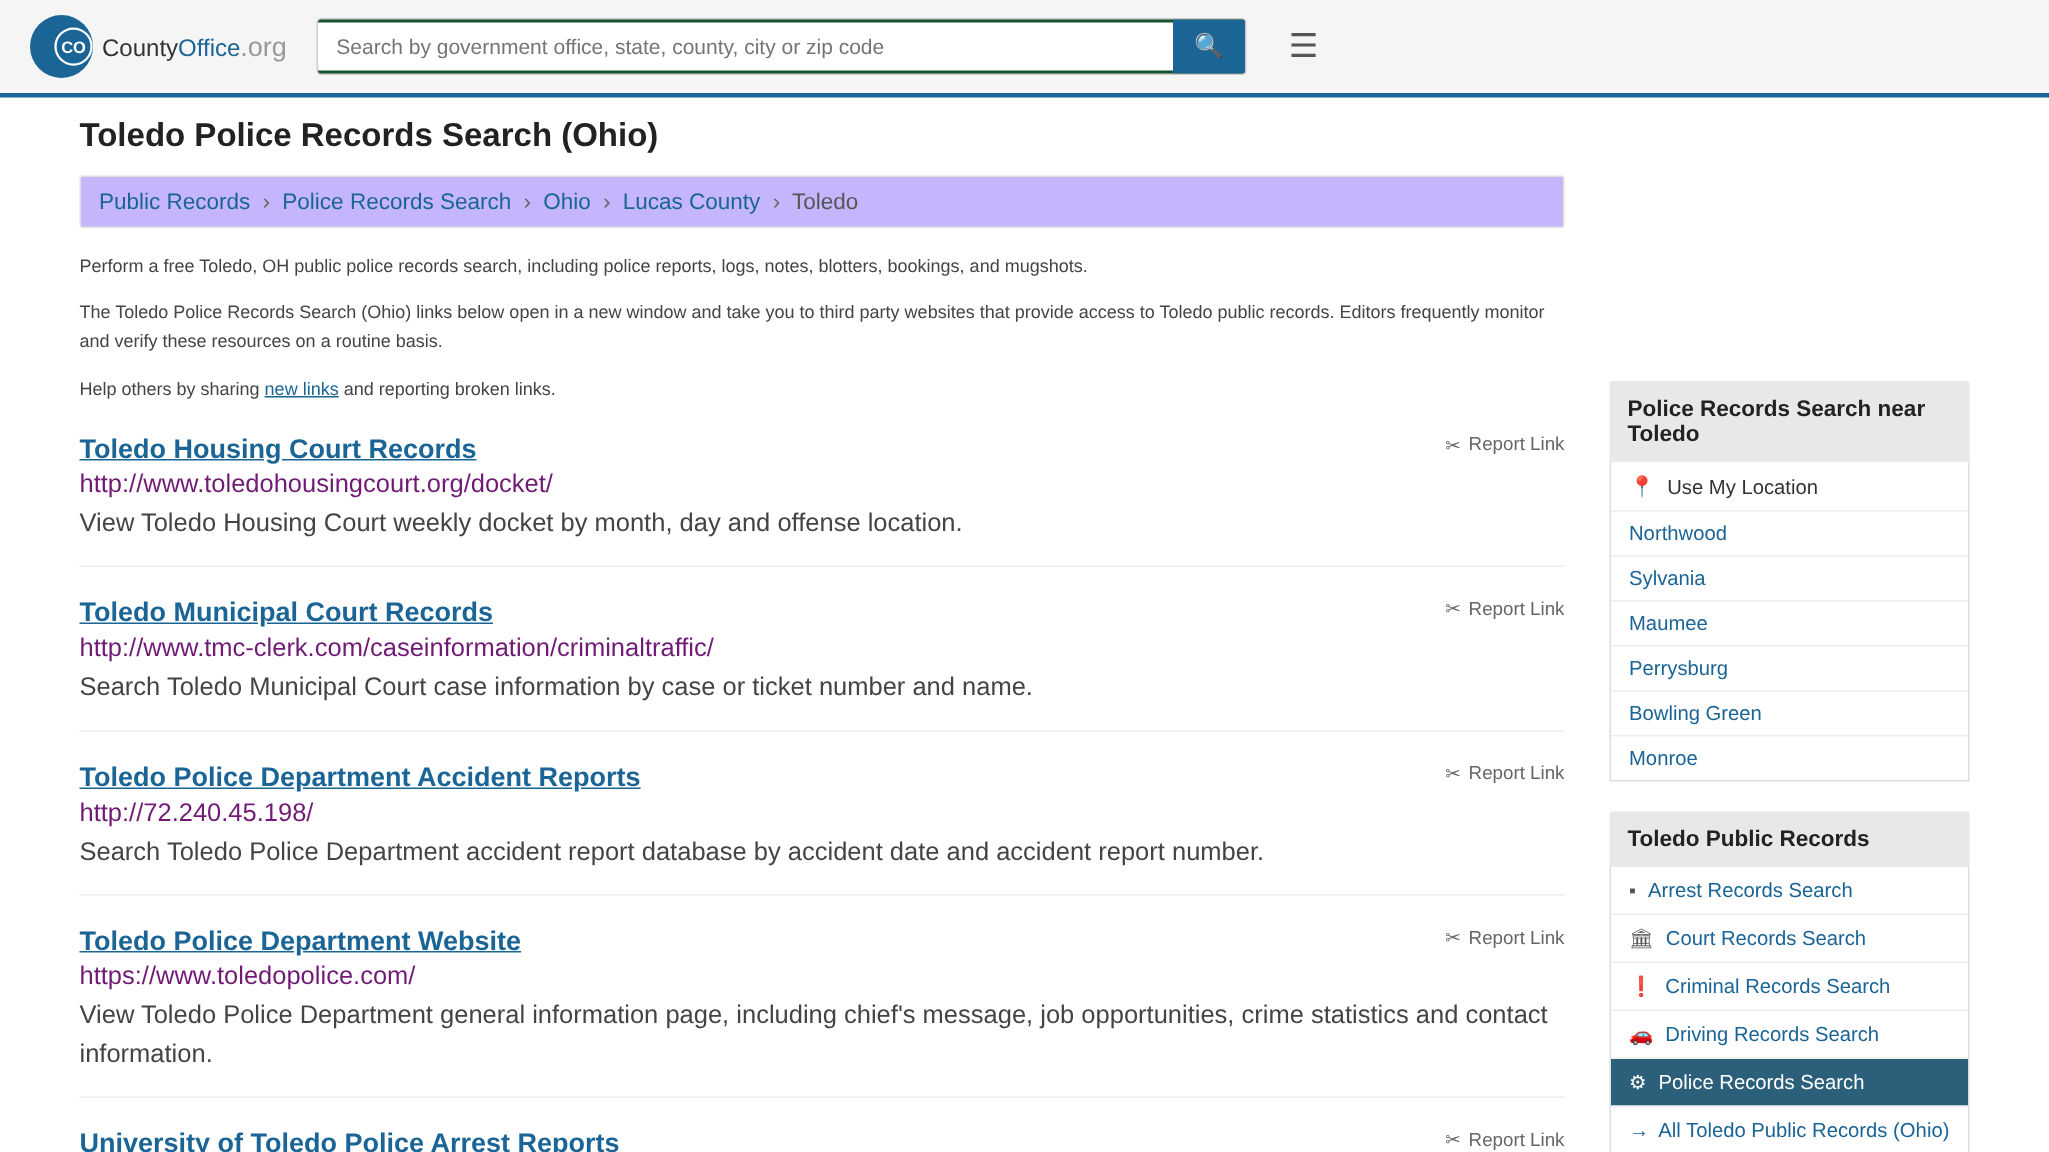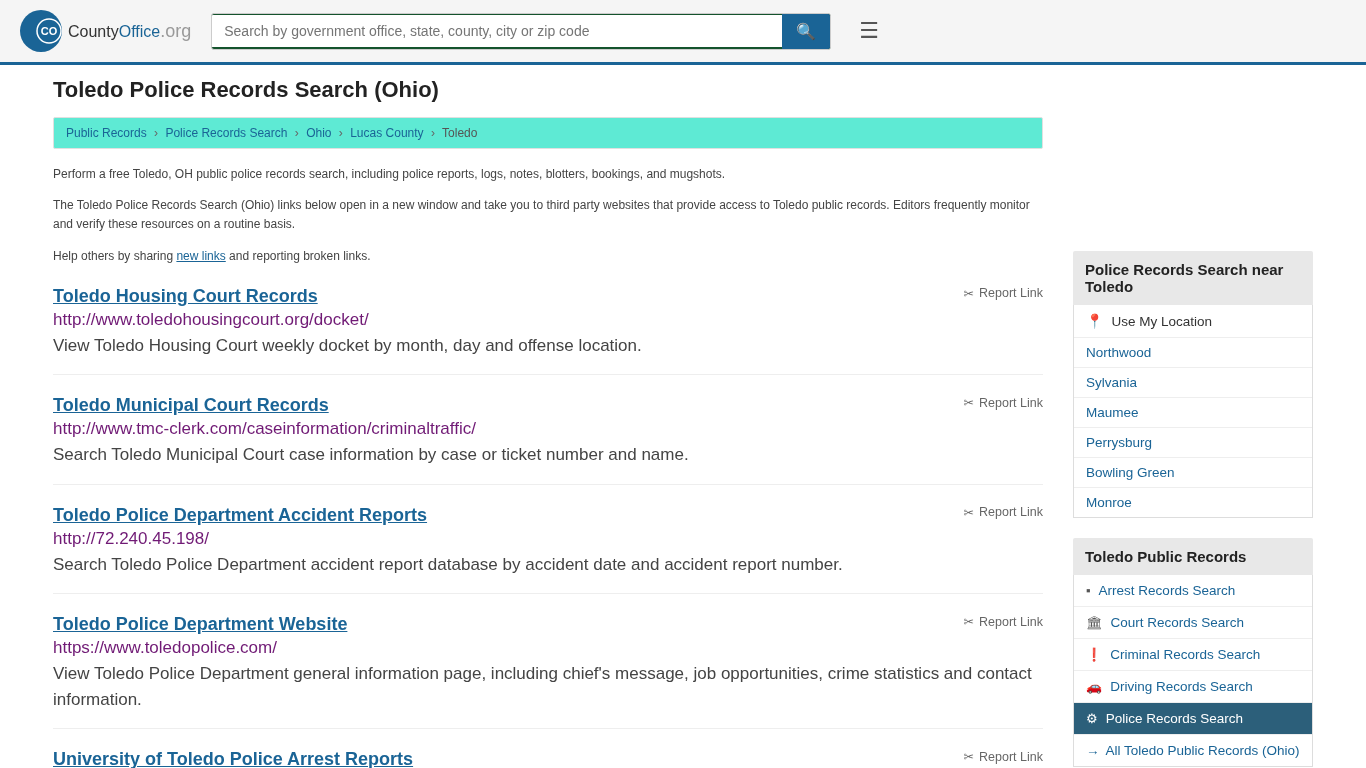--- a/index.html
+++ b/index.html
@@ -96,24 +96,24 @@
     
     .page-title {
       font-size: 22px;
       font-weight: bold;
       color: #222;
       margin-bottom: 14px;
     }
 
     
     .breadcrumb {
-      background: #5eead4;
+      background: #c4b5fd;
       border: 1px solid #e0e0e0;
       padding: 8px 12px;
-      font-size: 12px;
+      font-size: 15px;
       margin-bottom: 16px;
       border-radius: 2px;
     }
     .breadcrumb a {
       color: #1a6496;
       text-decoration: none;
     }
     .breadcrumb .sep { color: #666; margin: 0 4px; }
     .breadcrumb .current { color: #555; }
 

